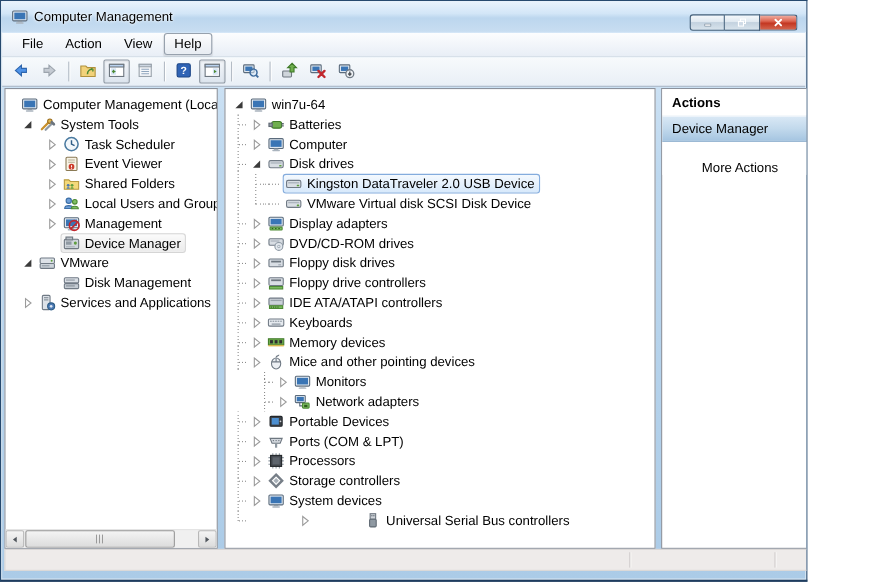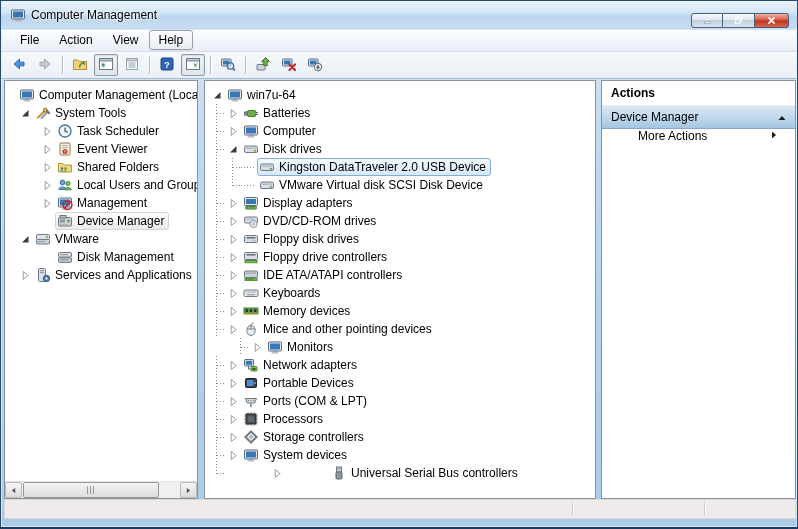--- a/index.html
+++ b/index.html
@@ -1,18 +1,18 @@
 <!DOCTYPE html>
 <html><head>
 <meta charset="utf-8">
 <style>
   html,body{margin:0;padding:0;background:#fff;}
   *{box-sizing:border-box;}
   .window{
-    position:relative;width:798px;height:529px;
+    position:relative;width:734px;height:529px;
     font-family:"Liberation Sans","DejaVu Sans",sans-serif;font-size:12px;color:#000;
     background:linear-gradient(#d9e9f8 0%,#bdd8ef 30%,#abcbe7 100%);
     border:1px solid #26496e;border-bottom:2px solid #1e3c5f;
     box-shadow:inset 0 0 0 1px rgba(255,255,255,.55);
     overflow:hidden;
   }
   
   .titlebar{position:absolute;left:0;top:0;width:100%;height:28px;display:flex;align-items:center;
     background:linear-gradient(#e9f3fc 0%,#d3e6f7 40%,#bcd6ee 55%,#c8ddf1 100%);}
   .title-icon{width:16px;height:16px;margin:0 5px 0 9px;flex:none;}
@@ -75,21 +75,21 @@
     background:repeating-linear-gradient(to right,#9a9a9a 0 1px,transparent 1px 3px);}
   .sb-btn.right{margin-left:auto;}
   
   .actions-header{height:24px;line-height:24px;padding-left:9px;font-weight:bold;background:#fff;}
   .actions-section{height:24px;display:flex;align-items:center;padding:0 8px 0 9px;
     background:linear-gradient(#d9e8f5 0%,#c2d9ec 50%,#a5c5e1 100%);
     border-top:1px solid #e9f1f8;border-bottom:1px solid #86aacb;}
   .actions-section .sec-title{flex:1;}
   .tri{width:10px;height:10px;flex:none;}
   .tri svg{width:10px;height:10px;}
-  .more-actions{height:30px;display:flex;align-items:flex-start;padding:0 16px 0 36px;background:#fff;}
+  .more-actions{height:30px;display:flex;align-items:flex-end;padding:0 16px 0 36px;background:#fff;}
   .more-actions .ma-label{flex:1;}
   
   .statusbar{position:absolute;left:3px;top:498px;width:792px;height:20px;background:#eeebea;
     border:1px solid #dad7d6;}
   .ssep{position:absolute;top:2px;bottom:2px;width:1px;background:#d2cece;box-shadow:1px 0 0 #faf9f8;}
   .ssep.s1{left:567px;}
   .ssep.s2{left:699px;}
 </style>
 </head>
 <body>
@@ -661,21 +661,21 @@
           <span class="node">
             <span class="ticon"><svg viewBox="0 0 16 16">
                 <rect x="1.5" y="3" width="13" height="9" rx="1" fill="#dfe7ef" stroke="#5b6b7c"></rect>
                 <rect x="3" y="4.5" width="10" height="6" fill="#3a75b5"></rect>
                 <rect x="6" y="12" width="4" height="1.2" fill="#8e99a4"></rect>
                 <rect x="4.5" y="13.2" width="7" height="1.3" rx="0.6" fill="#aab4be"></rect>
               </svg></span>
             <span>Monitors</span>
           </span>
         </div>
-        <div class="trow" style="padding-left: 4px;">
+        <div class="trow" style="padding-left: 16px; margin-left: 12px;">
           <span class="gcell v h"></span>
           <span class="exp">
             <svg viewBox="0 0 11 11">
               <polygon points="3.2,1.5 8.2,5.5 3.2,9.5" fill="#fff" stroke="#9b9b9b"></polygon>
             </svg>
           </span>
           <span class="node">
             <span class="ticon"><svg viewBox="0 0 16 16">
                 <rect x="1.5" y="2.5" width="9" height="6.5" rx="0.8" fill="#dfe7ef" stroke="#5b6b7c"></rect>
                 <rect x="2.8" y="3.8" width="6.4" height="4" fill="#3a75b5"></rect>

